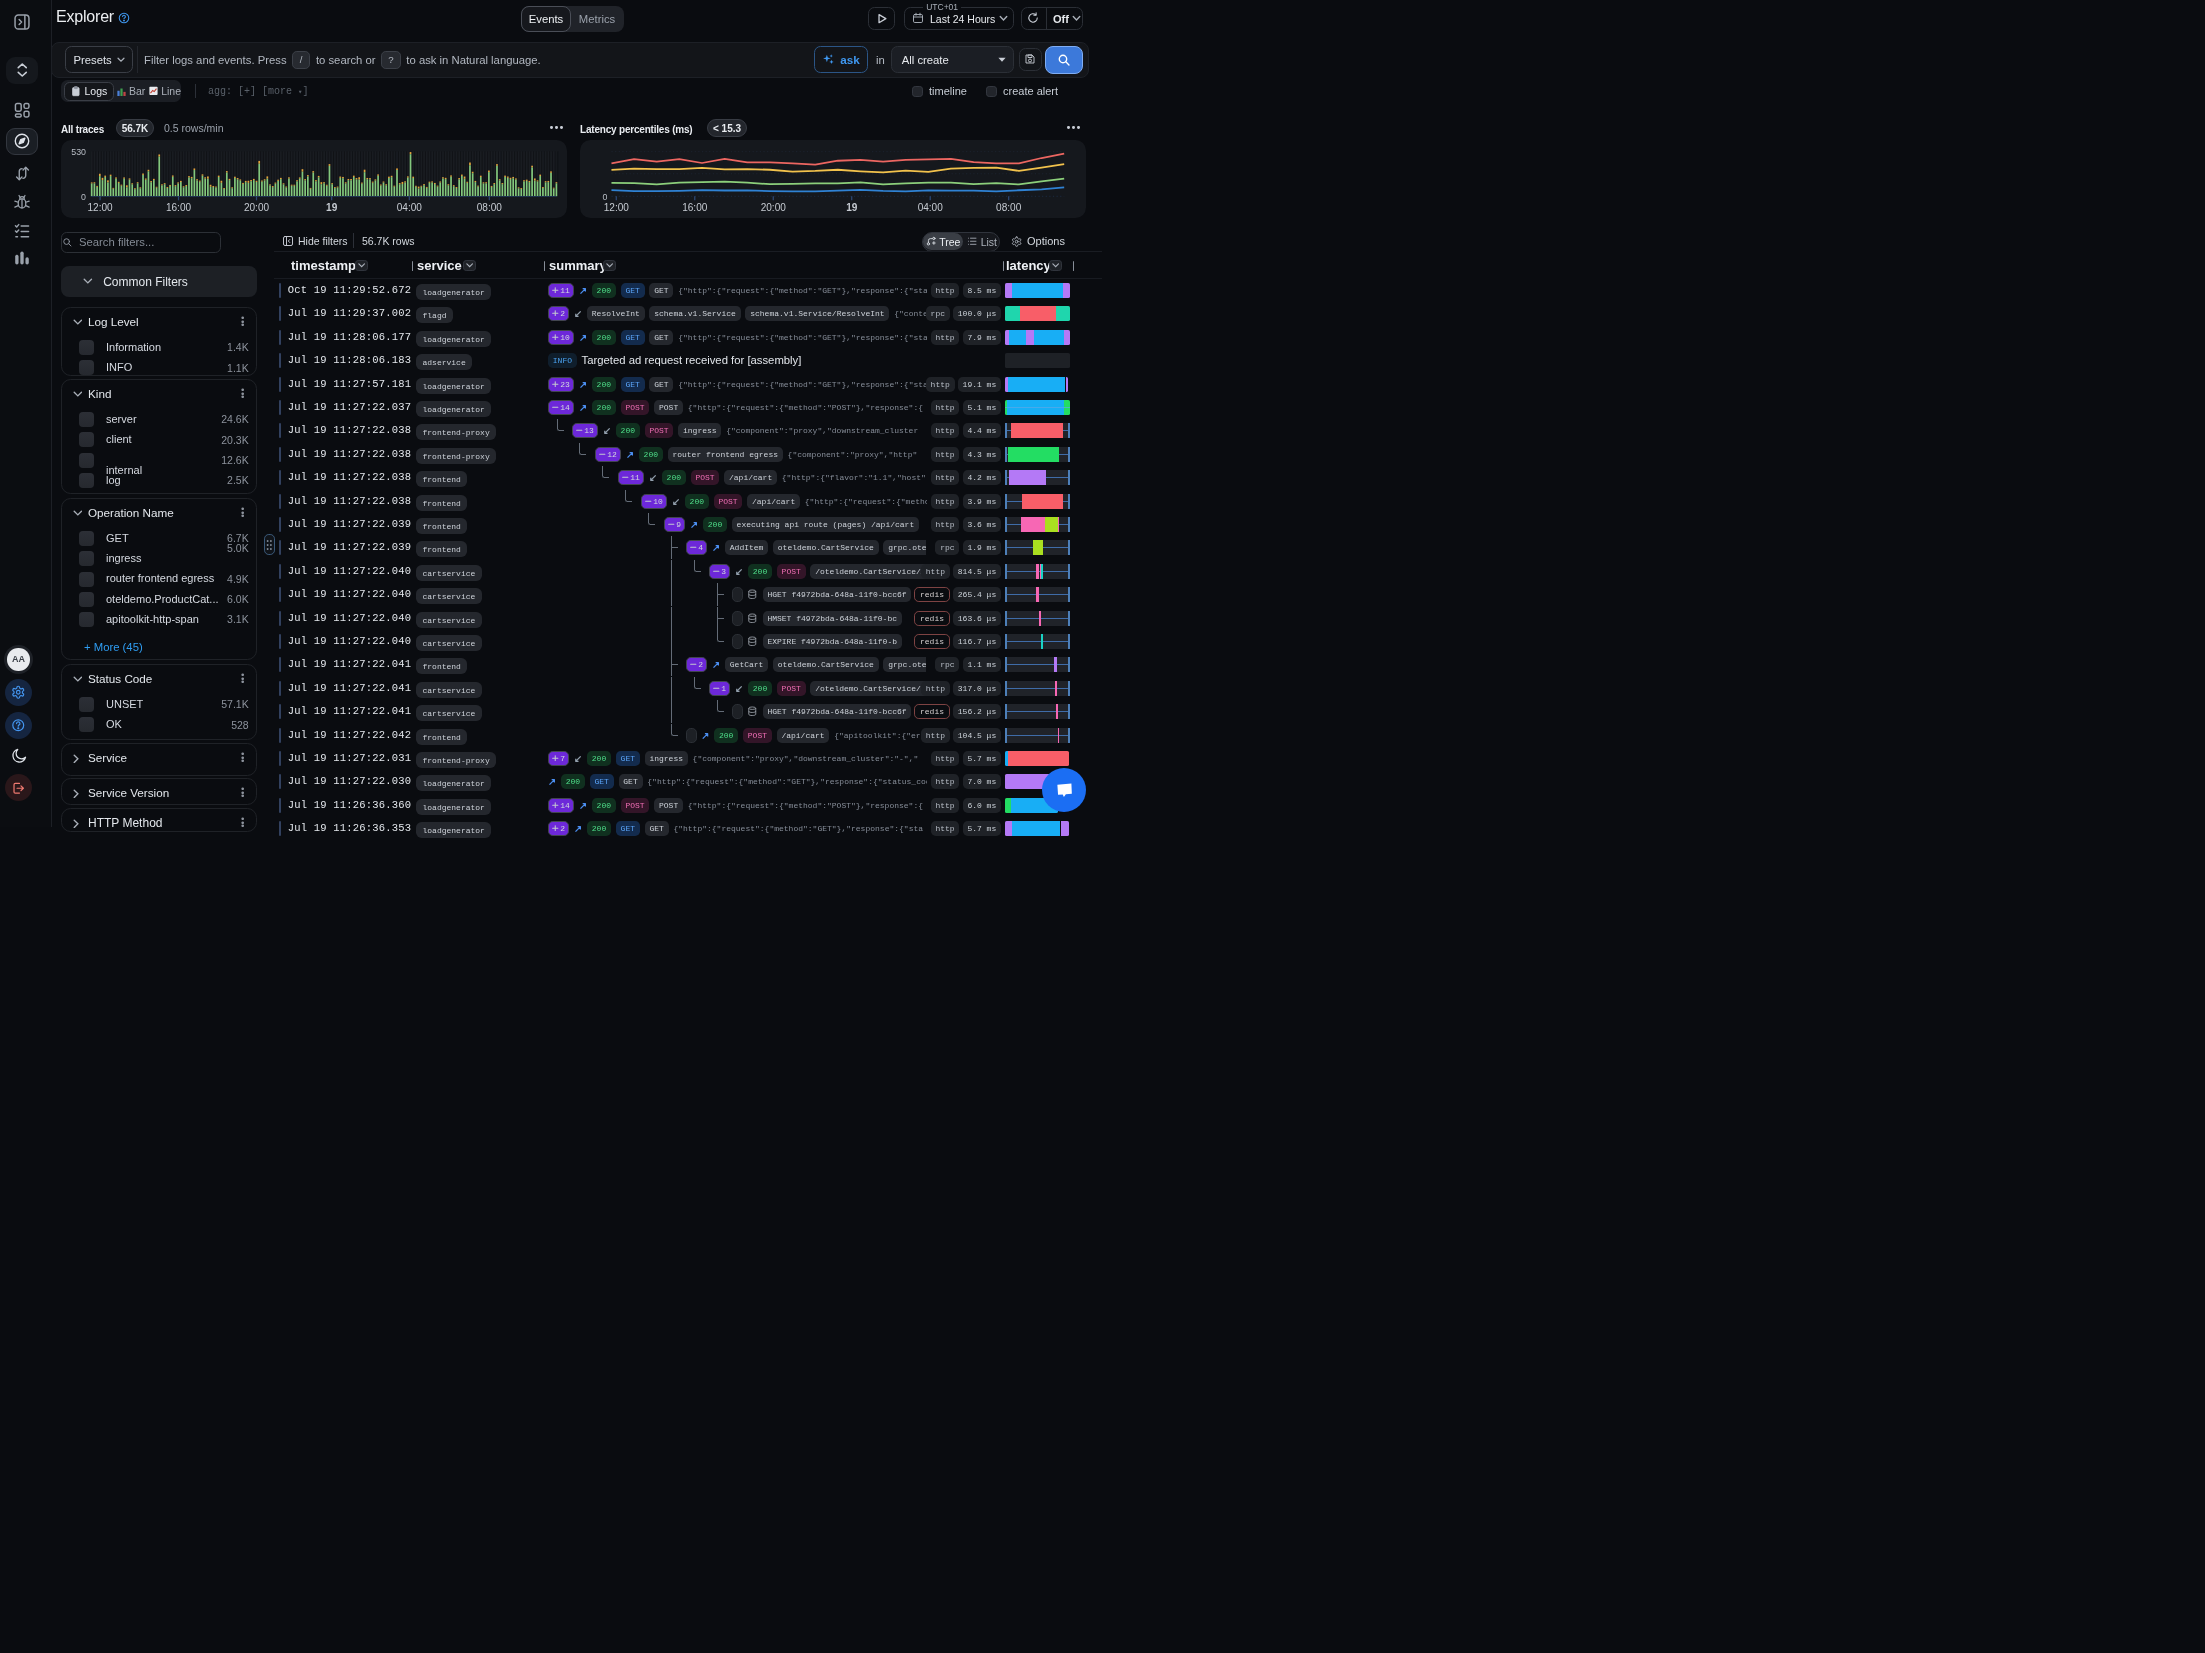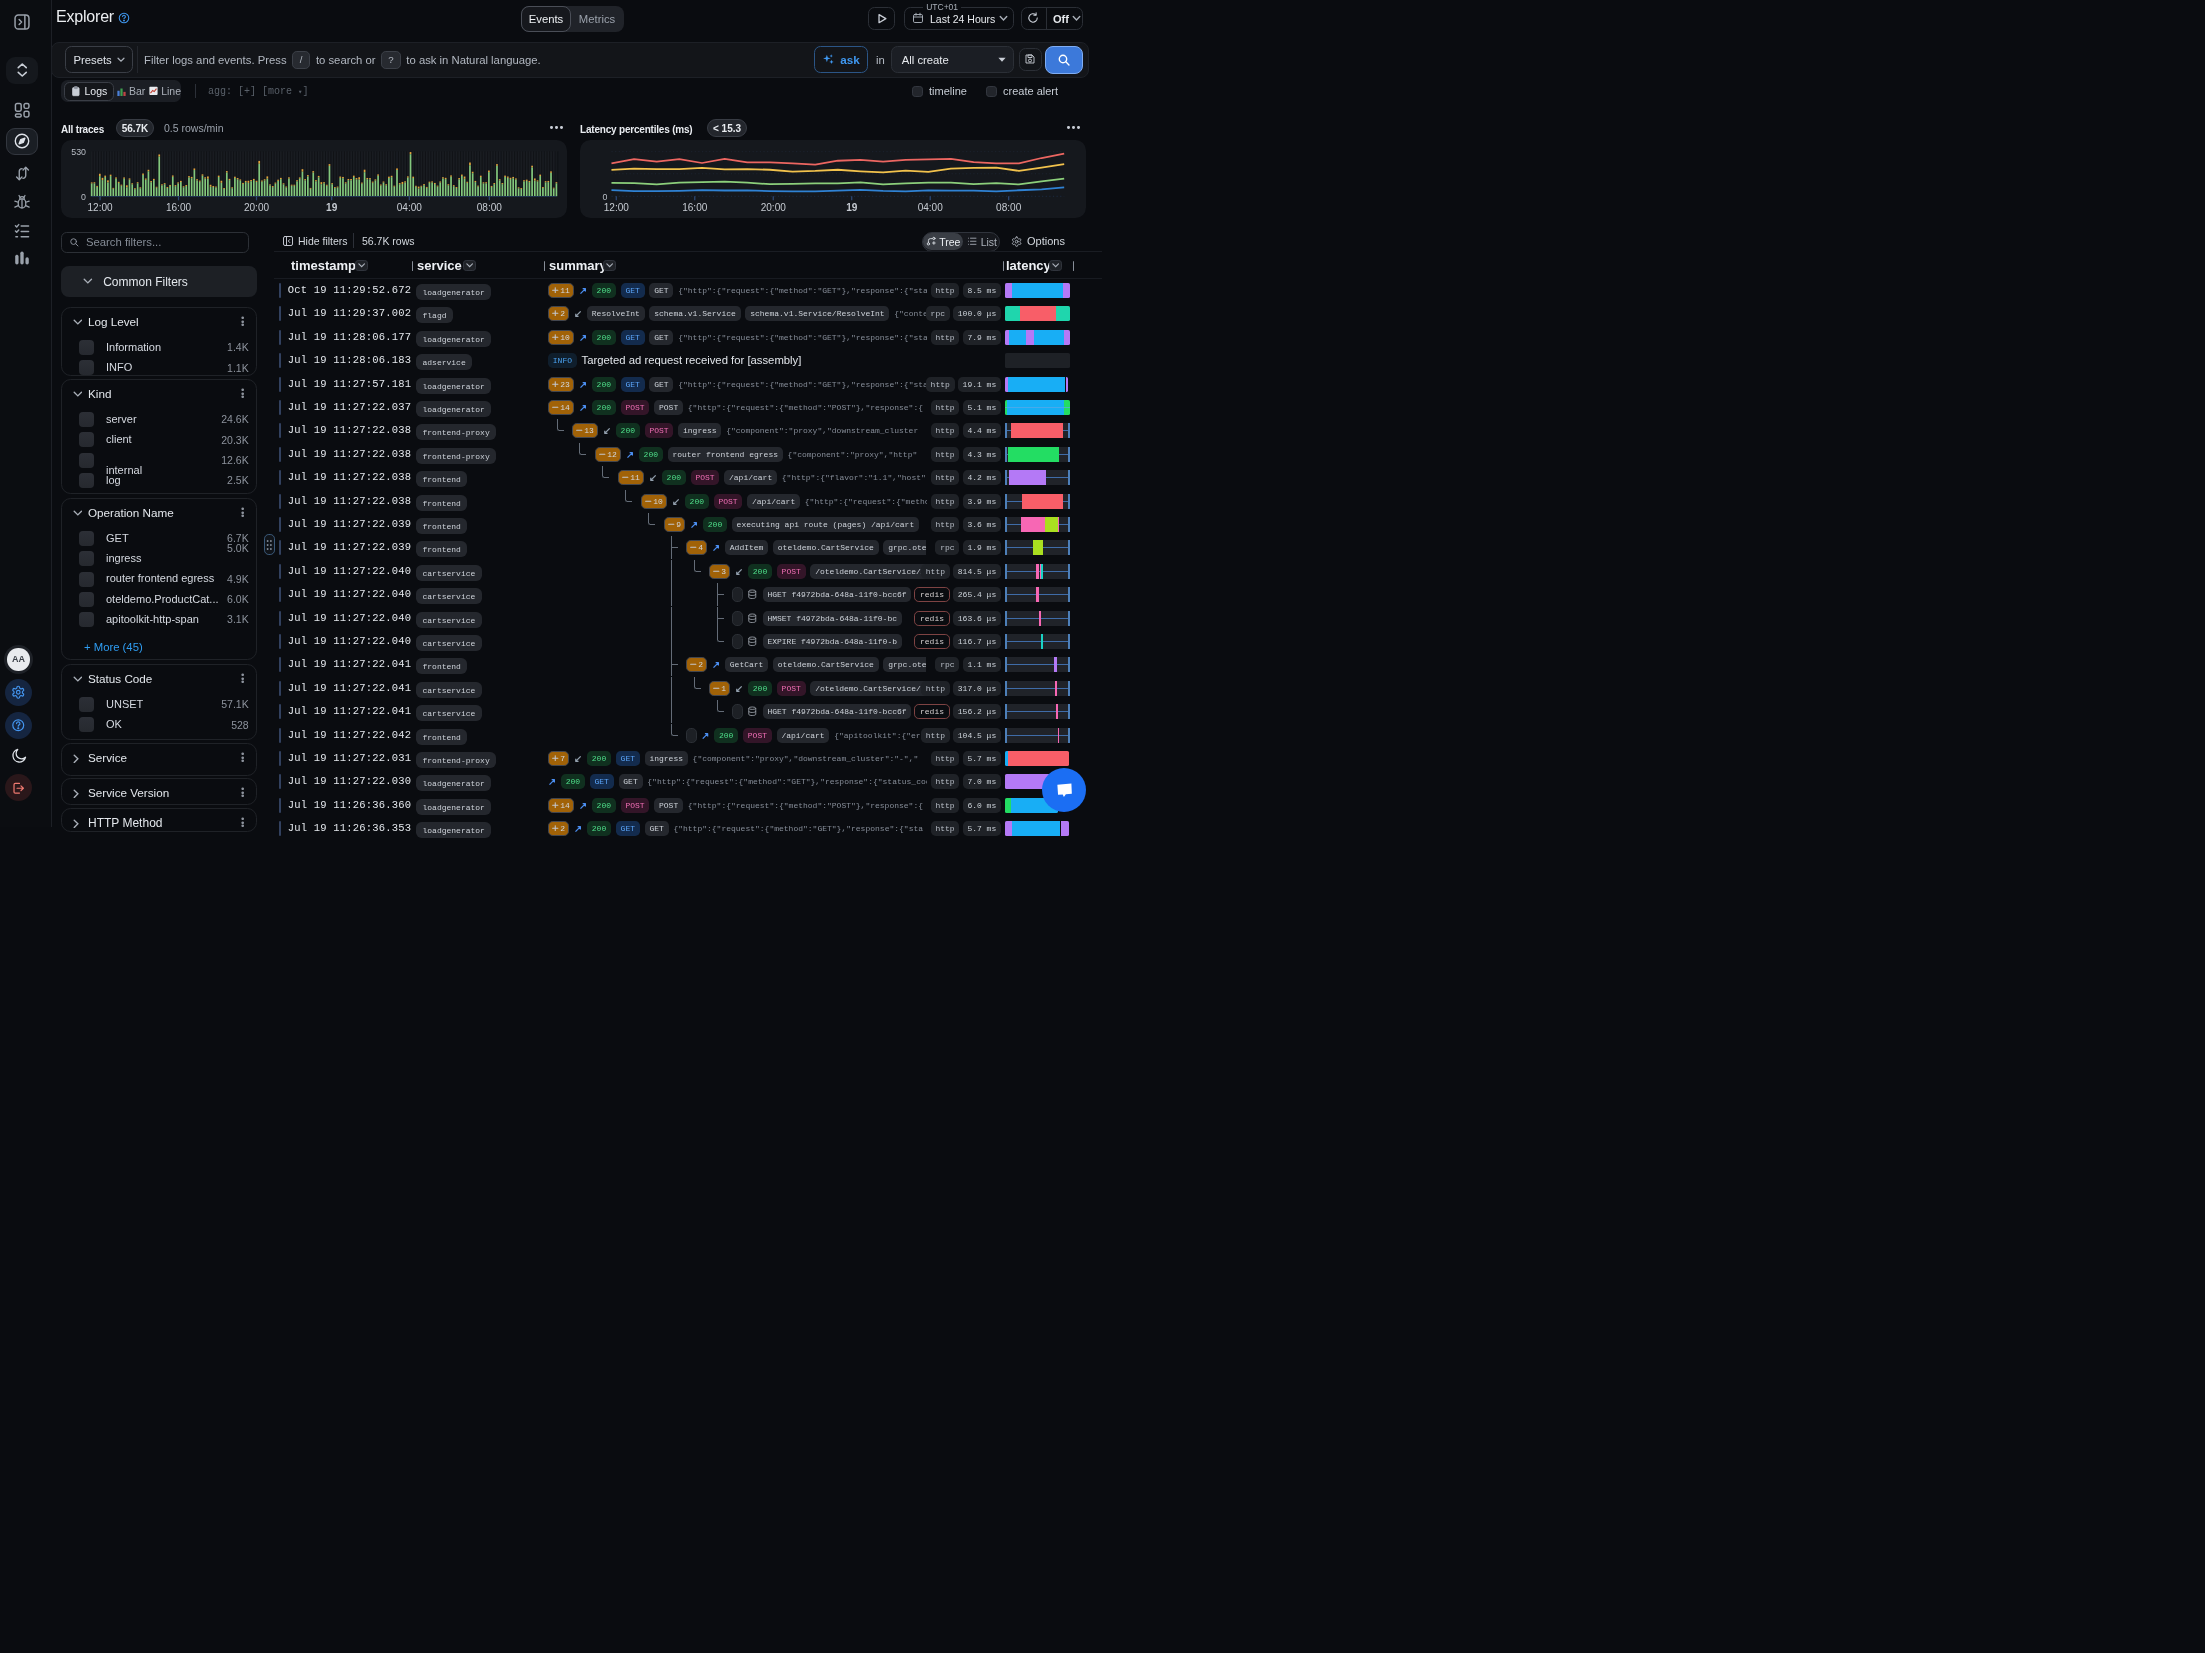--- a/index.html
+++ b/index.html
@@ -6,21 +6,21 @@
 .mono{font-family:"Liberation Mono",monospace}
 .chip{display:inline-flex;align-items:center;justify-content:center;border-radius:4.8px;padding:0 4.8px;height:15.3px;
   font-family:"Liberation Mono",monospace;font-size:8px;background:#24272d;color:#cdd2d9;flex:0 0 auto;white-space:nowrap}
 .c200{background:#10301f;color:#4fdf8a}
 .cget{background:#132b4d;color:#5ba4f8}
 .cpost{background:#331528;color:#ef6eb4}
 .cproto{background:#1f2227;color:#b9bfc8}
 .cdur{background:#1f2227;color:#ccd2d9}
 .credis{background:transparent;border:0.8px solid #7e4343;color:#d6d0d0}
 .cinfo{background:rgba(56,152,236,.13);color:#4ba3f2}
-.cpm{background:#a16207;border:0.8px solid #42464f;color:#d2d7de;padding:0 3.2px;gap:1.6px}
+.cpm{background:#6d28d9;border:0.8px solid #42464f;color:#d2d7de;padding:0 3.2px;gap:1.6px}
 .row{position:absolute;left:274px;width:828px;height:23.4px}
 .acc{position:absolute;left:4.8px;top:4.4px;width:2.4px;height:14.5px;background:#32415f;border-radius:1.2px}
 .ts{position:absolute;left:13.7px;top:0;line-height:23.4px;font-family:"Liberation Mono",monospace;font-size:10.5px;color:#e3e7ec;letter-spacing:0.2px}
 .svc{position:absolute;left:142px;top:3.6px}
 .sum{position:absolute;left:274px;top:3.6px;width:379px;display:flex;gap:4.8px;align-items:center;overflow:hidden}
 .rg{position:absolute;top:3.6px}
 .bar{position:absolute;left:731px;top:3.6px;width:65px;height:15.3px}
 .seg{position:absolute;top:0;height:15.3px}
 .tl{position:absolute;border-color:#646c77}
 .arrow{font-size:9.7px;flex:0 0 auto;font-weight:700}
@@ -763,21 +763,21 @@
 <polyline points="38.0,53.2 66.2,53.7 94.3,55.3 122.4,53.0 150.6,52.3 178.8,51.8 206.9,53.1 235.0,54.9 263.2,54.5 291.4,53.8 319.5,53.9 347.6,52.8 375.8,55.2 403.9,53.9 432.1,53.0 460.2,53.0 488.4,54.8 516.5,53.6 544.7,55.3 572.9,51.6 601.0,48.0" fill="none" stroke="#8ccf7b" stroke-width="2.2" stroke-linejoin="round"></polyline>
 <polyline points="38.0,62.2 66.2,63.5 94.3,63.7 122.4,63.2 150.6,62.4 178.8,62.8 206.9,62.7 235.0,63.5 263.2,63.9 291.4,63.8 319.5,62.9 347.6,62.1 375.8,63.4 403.9,63.9 432.1,62.7 460.2,62.9 488.4,62.9 516.5,63.8 544.7,62.5 572.9,61.4 601.0,59.0" fill="none" stroke="#2f82d4" stroke-width="2.2" stroke-linejoin="round"></polyline>
 <text x="33" y="74" font-size="11" fill="#b9bec6" text-anchor="end" font-family="Liberation Sans">0</text>
 <text x="44.0" y="88" font-size="12.5" fill="#c6cbd2" text-anchor="middle" font-family="Liberation Sans">12:00</text>
     <text x="141.6" y="88" font-size="12.5" fill="#c6cbd2" text-anchor="middle" font-family="Liberation Sans">16:00</text>
     <text x="239.2" y="88" font-size="12.5" fill="#c6cbd2" text-anchor="middle" font-family="Liberation Sans">20:00</text>
     <text x="336.8" y="88" font-size="12.5" fill="#c6cbd2" text-anchor="middle" font-family="Liberation Sans" font-weight="bold">19</text>
     <text x="434.4" y="88" font-size="12.5" fill="#c6cbd2" text-anchor="middle" font-family="Liberation Sans">04:00</text>
     <text x="532.0" y="88" font-size="12.5" fill="#c6cbd2" text-anchor="middle" font-family="Liberation Sans">08:00</text>
 </svg>
-<div class="a" style="left:61px;top:232px;width:188px;height:20.6px;border:0.8px solid #2c3036;border-radius:5.7px;display:flex;align-items:center;padding:0 7px;gap:6.5px">
+<div class="a" style="left:61px;top:232px;width:160px;height:20.6px;border:0.8px solid #2c3036;border-radius:5.7px;display:flex;align-items:center;padding:0 0;gap:6.5px">
 <svg width="10.5" height="10.5" viewBox="0 0 24 24" fill="none" stroke="#8d939d" stroke-width="2.2" stroke-linecap="round">
       <circle cx="10.5" cy="10.5" r="6.5"></circle>
       <line x1="15.5" y1="15.5" x2="20.5" y2="20.5"></line>
     </svg>
 <span style="font-size:11.3px;color:#848b95">Search filters...</span>
   </div>
 <div class="a" style="left:61px;top:266px;width:196px;height:31px;background:#1d2025;border-radius:8px;display:flex;align-items:center;padding-left:22px;gap:10.5px">
 <svg width="9.7" height="6.5" viewBox="0 0 12 8" fill="none" stroke="#aab0b9" stroke-width="1.7" stroke-linecap="round">
       <polyline points="1.5,1.5 6,6 10.5,1.5"></polyline>
     </svg>

